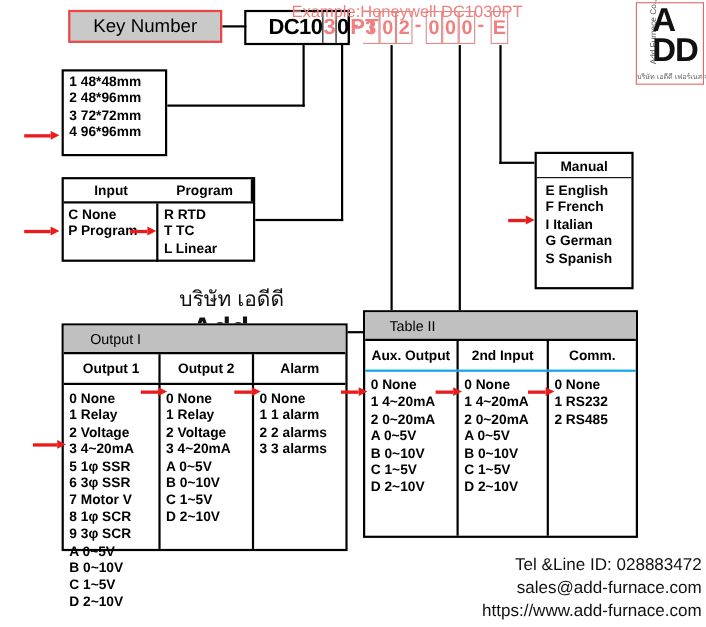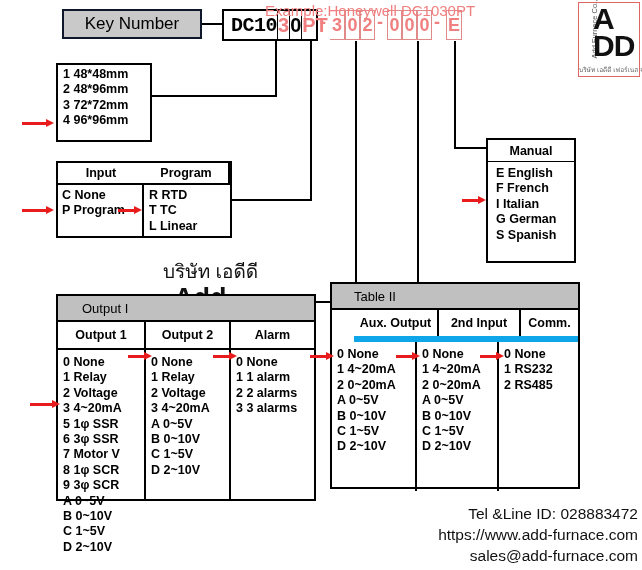--- a/index.html
+++ b/index.html
@@ -13,25 +13,25 @@
   
   .box{position:absolute;border:2px solid #000;background:#fff;box-sizing:border-box;}
   .hdr{background:#c0c0c0;text-align:center;font-size:13px;color:#000;
        display:flex;align-items:center;justify-content:center;box-sizing:border-box;}
   .colhdr{text-align:center;font-weight:bold;font-size:12.5px;
        display:flex;align-items:center;justify-content:center;box-sizing:border-box;}
   .opt{font-weight:bold;font-size:12.5px;line-height:15.4px;white-space:nowrap;}
 
   
   #keynum-label{left:62px;top:9px;width:140px;height:30px;background:#c9c9c9;
-     border:2px solid #0f172a;box-sizing:border-box;display:flex;align-items:center;
+     border:2px solid #ef4444;box-sizing:border-box;display:flex;align-items:center;
      justify-content:center;font-size:17px;color:#000;}
   #keycode{left:222px;top:9px;width:96px;height:32px;border:2px solid #000;
      box-sizing:border-box;display:flex;align-items:center;font-size:20px;font-weight:bold;}
-  #keycode .base{padding-left:7px;letter-spacing:-.5px;font-family:Liberation Mono, monospace;}
+  #keycode .base{padding-left:20px;letter-spacing:-.5px;}
   .cell{border-left:1px solid #000;border-right:1px solid #000;height:100%;
         display:flex;align-items:center;justify-content:center;box-sizing:border-box;}
   .sel-red{color:#f08080;font-weight:bold;}
   .red-cell{position:absolute;border:1px solid #e08a8a;box-sizing:border-box;
      display:flex;align-items:center;justify-content:center;color:#f08080;
      font-size:18px;font-weight:bold;background:transparent;}
   .dash{position:absolute;color:#f08080;font-size:18px;font-weight:bold;}
 
   #example{left:265px;top:2px;font-size:15px;color:#f08080;white-space:nowrap;}
 
@@ -228,21 +228,21 @@
   <div class="shaft" style="width:16px;"></div>
     <div class="head" style="left:16px;"></div>
 </div>
 <div class="arrow" style="left:213px;top:352px;width:24px;">
   <div class="shaft" style="width:16px;"></div>
     <div class="head" style="left:16px;"></div>
 </div>
 
 <div class="box" style="left:330px;top:282px;width:250px;height:207px;">
   <div class="hdr" style="height:26px;border-bottom:2px solid #000;justify-content:flex-start;padding-left:22px;">Table II</div>
-  <div style="display:flex;height:26px;border-bottom:6px solid #0ea5e9;margin-left:22px;">
+  <div style="display:flex;height:26px;border-bottom:2px solid #0ea5e9;">
     <div class="colhdr" style="width:85px;border-right:2px solid #000;">Aux. Output</div>
     <div class="colhdr" style="width:82px;border-right:2px solid #000;">2nd Input</div>
     <div class="colhdr" style="flex:1;">Comm.</div>
   </div>
   <div style="display:flex;height:149px;">
     <div style="width:85px;border-right:2px solid #000;padding:5px 0 0 5px;box-sizing:border-box;">
       <div class="opt">0 None</div>
       <div class="opt">1 4~20mA</div>
       <div class="opt">2 0~20mA</div>
       <div class="opt">A 0~5V</div>
@@ -274,15 +274,15 @@
   <div class="shaft" style="width:16px;"></div>
     <div class="head" style="left:16px;"></div>
 </div>
 <div class="arrow" style="left:480px;top:352px;width:24px;">
   <div class="shaft" style="width:16px;"></div>
     <div class="head" style="left:16px;"></div>
 </div>
 
 <div id="contact" class="abs">
   <div>Tel &amp;Line ID: 028883472</div>
+  <div>sales@add-furnace.com</div>
   <div>https://www.add-furnace.com</div>
-  <div>sales@add-furnace.com</div>
 </div>
 
 </body></html>

